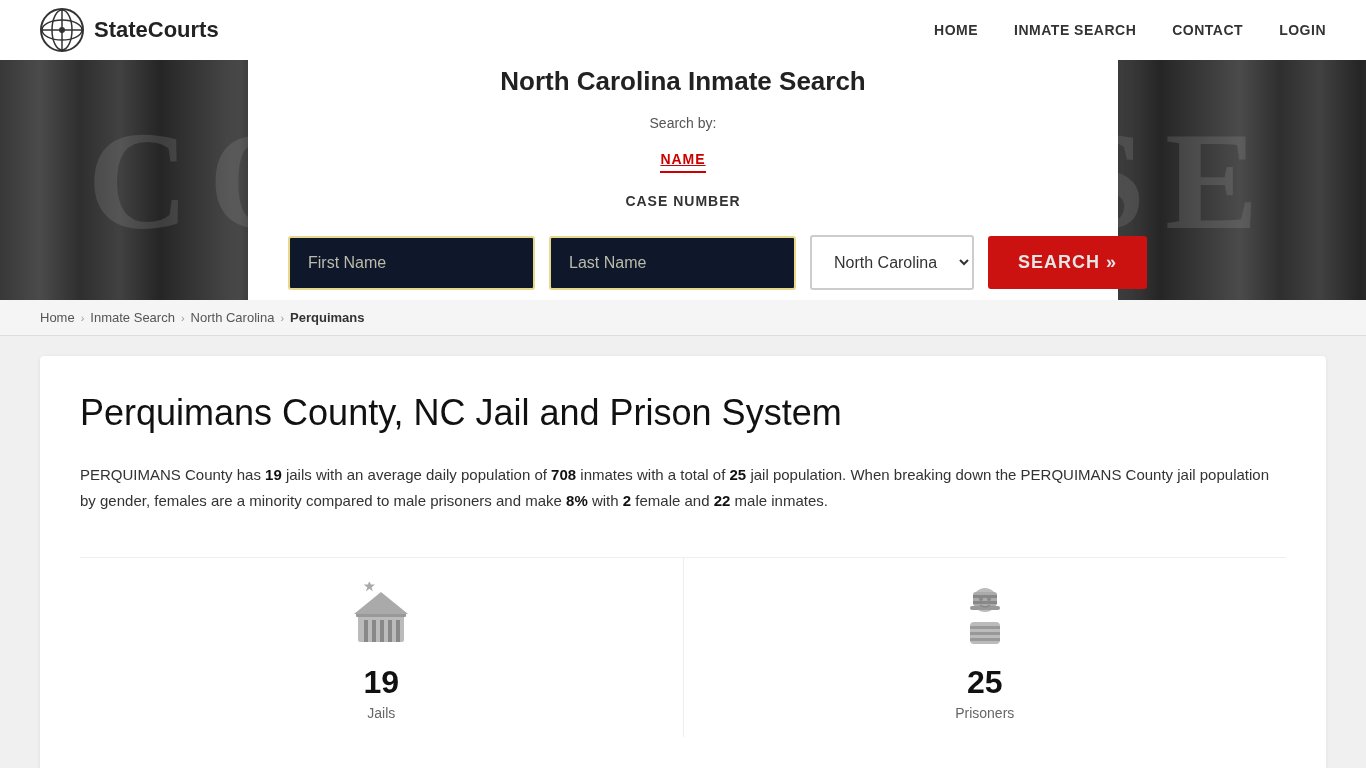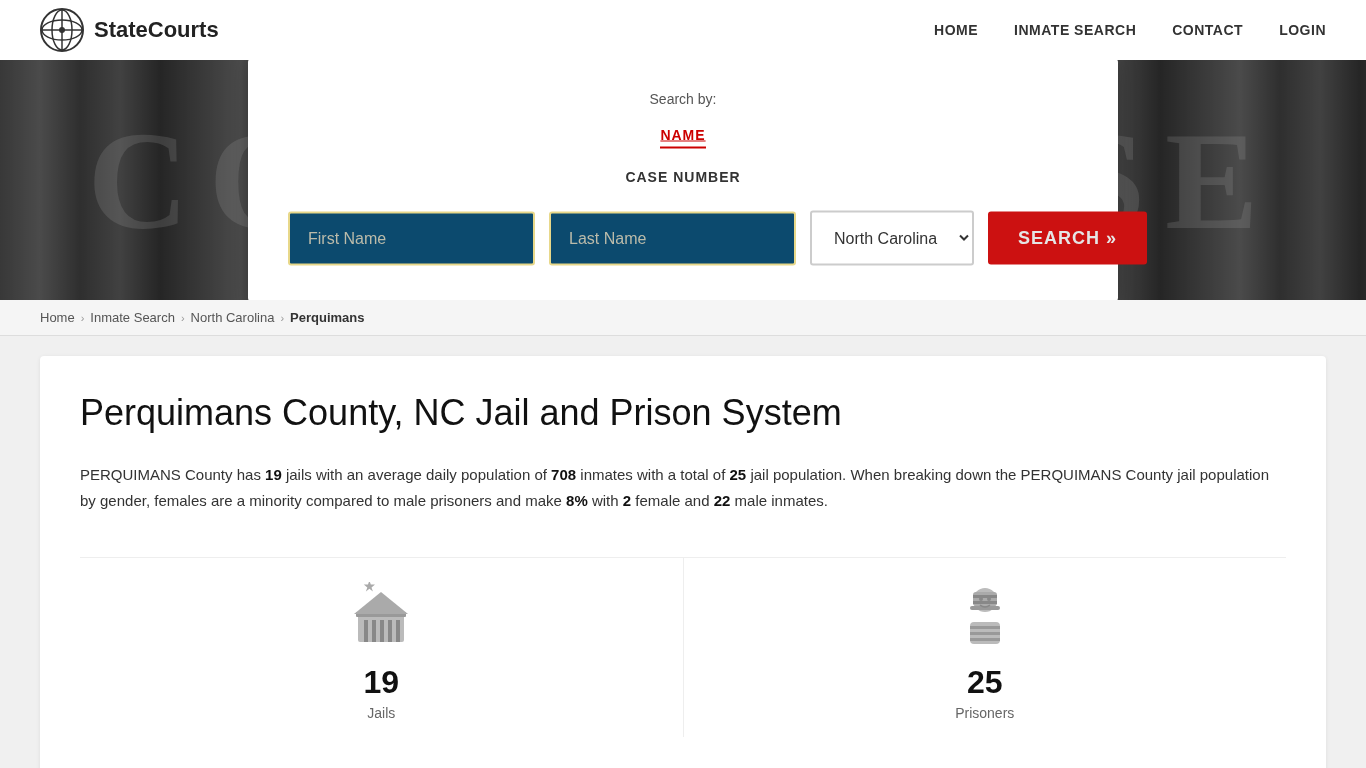--- a/index.html
+++ b/index.html
@@ -126,21 +126,21 @@
     .search-inputs {
       display: flex;
       gap: 14px;
       align-items: center;
     }
     .search-input {
       flex: 1;
       padding: 16px 18px;
       font-size: 16px;
       border: 2px solid #e8d88a;
-      background: #0c4a6e;
+      background: #0f172a;
       border-radius: 3px;
       color: #999;
       outline: none;
     }
     .search-input::placeholder { color: #bba; }
     .state-select {
       flex: 1;
       padding: 16px 18px;
       font-size: 16px;
       border: 2px solid #ccc;
@@ -269,20 +269,21 @@
     <a href="#">CONTACT</a>
     <a href="#">LOGIN</a>
   </nav>
 </header>
 
 <div class="hero">
   <div class="hero-bg"></div>
   <div class="hero-text-bg">COURTHOUSE</div>
 
   <div class="search-card">
+    <h1 class="search-card-title">North Carolina Inmate Search</h1>
     <div class="search-by-row">
       <span class="search-by-label">Search by:</span>
       <span class="search-tab active">NAME</span>
       <span class="search-tab">CASE NUMBER</span>
     </div>
     <div class="search-inputs">
       <input class="search-input" type="text" placeholder="First Name" style="">
       <input class="search-input" type="text" placeholder="Last Name" style="">
       <select class="state-select">
         <option>North Carolina</option>

